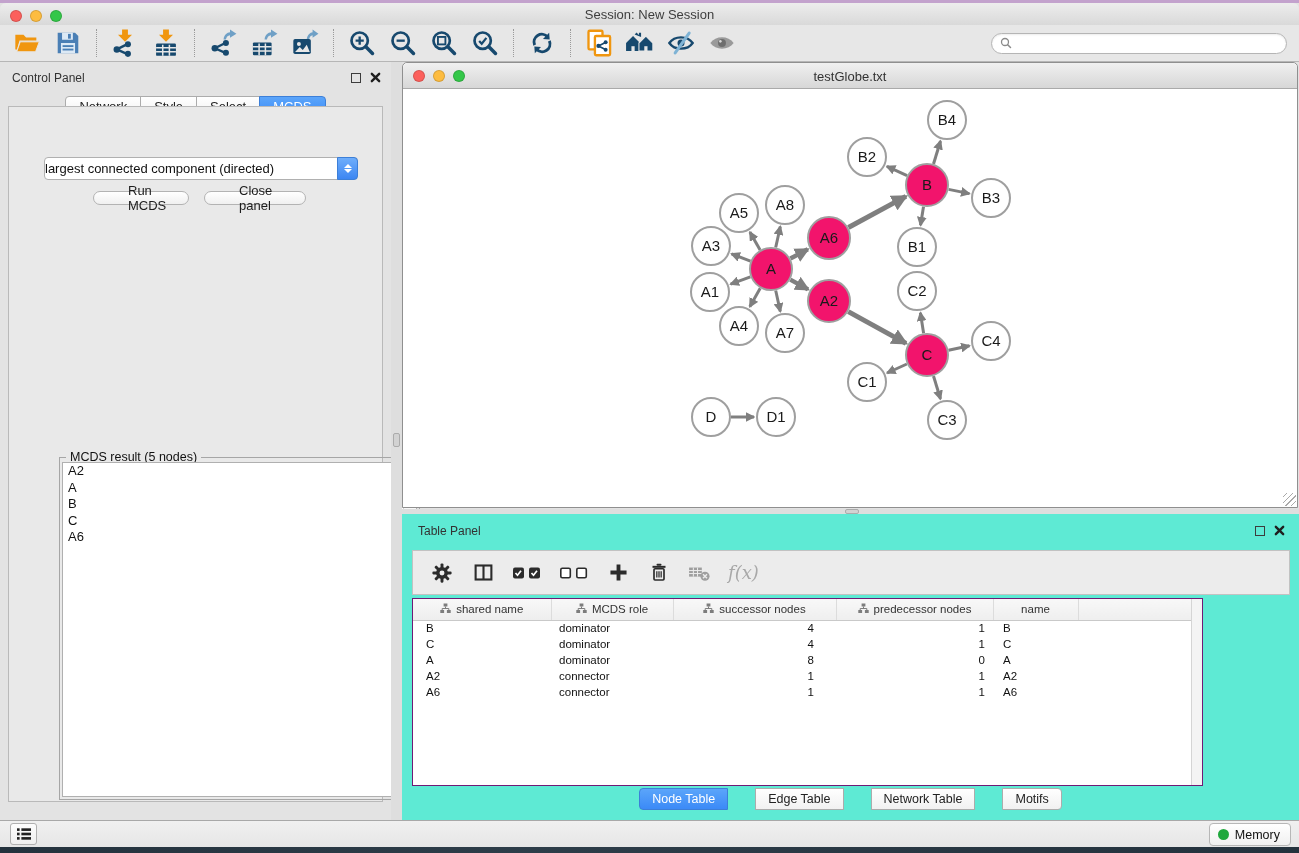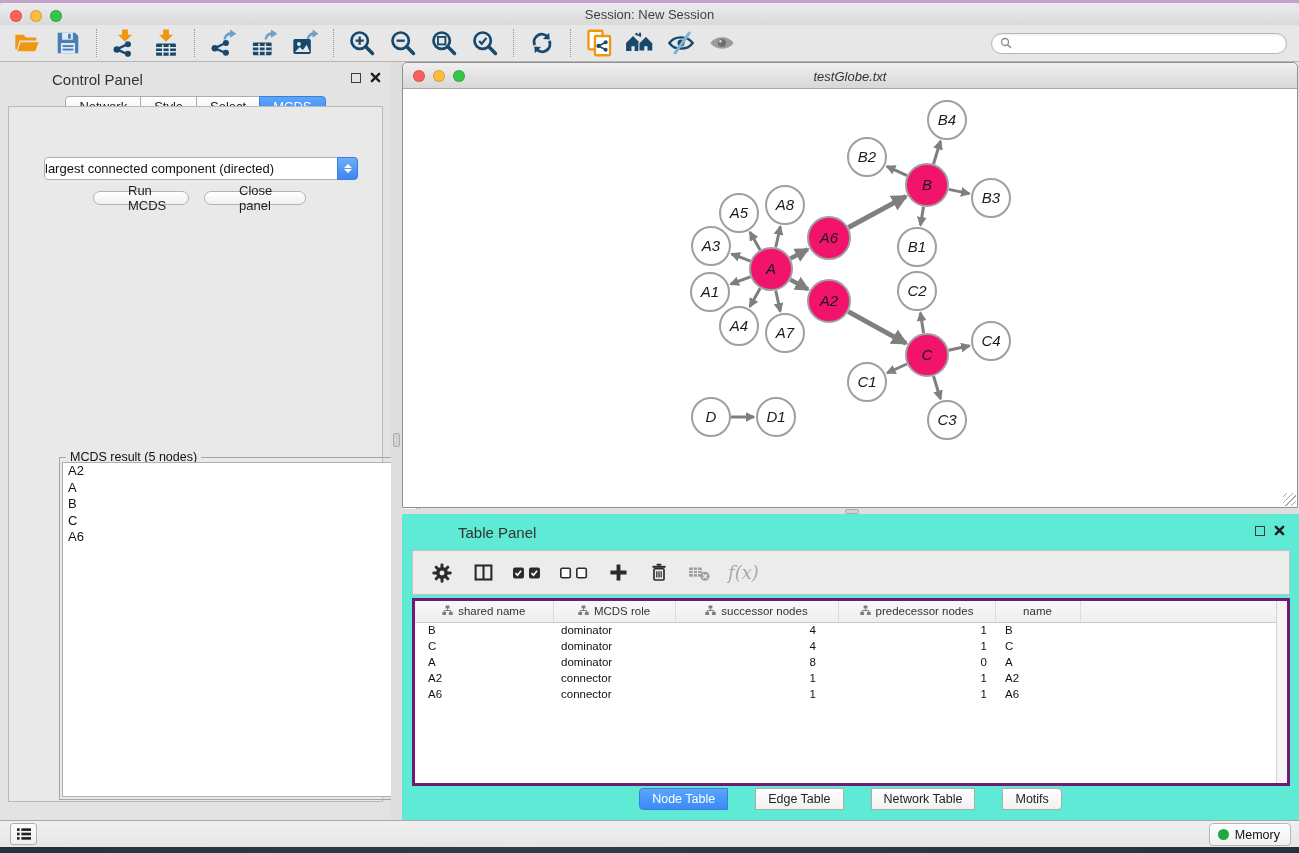--- a/index.html
+++ b/index.html
@@ -34,21 +34,21 @@
   .tb-btn { width:34px; height:30px; display:flex; align-items:center; justify-content:center; flex:0 0 auto; }
   .tb-sep { width:0; height:28px; border-left:1px dotted #9a9a9a; margin:0 4px; flex:0 0 auto; }
   .search-field {
     margin-left:auto; margin-right:2px; width:296px; height:21px; background:#fff;
     border:1px solid #b5b5b5; border-radius:11px; display:flex; align-items:center;
     padding:0 8px; gap:5px; box-shadow:inset 0 1px 2px rgba(0,0,0,.08);
   }
   .search-field input { border:none; outline:none; flex:1; font-size:12px; background:transparent; }
   
   .control-panel { position:absolute; left:0; top:62px; width:391px; height:758px; background:#e3e3e3; }
-  .panel-head { position:absolute; left:12px; top:9px; font-size:15px; color:#333;margin-left:40px; }
+  .panel-head { position:absolute; left:12px; top:9px; font-size:12px; color:#333; }
   .panel-icons { position:absolute; right:10px; top:10px; display:flex; gap:9px; align-items:center; }
   .float-ico { width:10px; height:10px; border:1.5px solid #3c3c3c; background:transparent; }
   .cp-tabs { position:absolute; left:0; right:0; top:34px; display:flex; justify-content:center; }
   .seg { display:flex; }
   .seg-btn {
     background:linear-gradient(#ffffff,#f1f1f1); border:1px solid #acacac; margin-left:-1px;
     padding:0 13px; height:21px; line-height:20px; font-size:13px; color:#222; white-space:nowrap;
   }
   .seg-btn:first-child { border-radius:4px 0 0 4px; margin-left:0; }
   .seg-btn:last-child { border-radius:0 4px 4px 0; }
@@ -87,21 +87,21 @@
     position:absolute; left:2px; top:4px; right:2px; bottom:2px; background:#fff;
     border:1px solid #b0b0b0; overflow:hidden;
   }
   .result-scroll { position:absolute; right:0; top:0; bottom:0; width:13px; background:#f7f7f7; border-left:1px solid #d2d2d2; }
   .result-item { font-size:13px; line-height:16.5px; padding-left:5px; color:#111; }
   
   .v-splitter { position:absolute; left:391px; top:62px; width:11px; height:758px; background:#dedede; }
   .grip-v { position:absolute; left:2px; top:371px; width:7px; height:14px; background:#d2d2d2; border:1px solid #ababab; border-radius:2px; }
   .net-window {
     position:absolute; left:402px; top:62px; width:896px; height:446px;
-    background:#fff; border:1px solid #8f8f8f; border-radius:5px 5px 0 0;font-style:italic;
+    background:#fff; border:1px solid #8f8f8f; border-radius:5px 5px 0 0;
   }
   .net-titlebar {
     position:absolute; left:0; top:0; right:0; height:26px;
     background:linear-gradient(#f0f0f0,#d7d7d7); border-bottom:1px solid #aaa;
     border-radius:5px 5px 0 0;
   }
   .net-titlebar .traffic { top:7px; }
   .net-title { position:absolute; left:0; right:0; top:6px; text-align:center; font-size:13px; color:#333; }
   .net-canvas { position:absolute; left:0; top:26px; width:894px; height:418px; background:#fff; overflow:hidden; }
   .net-canvas svg { font-family:"Liberation Sans", sans-serif; }
@@ -113,22 +113,22 @@
   .grip-h { position:absolute; left:443px; top:0; width:14px; height:5px; background:#d2d2d2; border:1px solid #ababab; border-radius:2px; }
   
   .table-panel { position:absolute; left:402px; top:514px; width:897px; height:306px; background:#5eead4; }
   .tp-toolbar {
     position:absolute; left:10px; top:36px; width:878px; height:45px;
     background:#ececec; border:1px solid #c2c2c2; display:flex; align-items:center; padding-left:16px; gap:15px;
   }
   .tp-ico { width:26px; height:26px; display:flex; align-items:center; justify-content:center; }
   .fx-label { font-family:"DejaVu Serif", serif; font-style:italic; font-size:18px; color:#a8a8a8; }
   .table-wrap {
-    position:absolute; left:10px; top:84px; width:878px; height:188px;
-    background:#fff; border:3px solid #701a75; overflow:hidden;
+    position:absolute; left:10px; top:84px; width:791px; height:188px;
+    background:#fff; border:1px solid #701a75; overflow:hidden;
   }
   table.node-table { border-collapse:collapse; table-layout:fixed; width:100%; }
   table.node-table th {
     height:21px; background:linear-gradient(#f8f8f8,#eeeeee); border-bottom:1px solid #c9c9c9;
     border-right:1px solid #dcdcdc; font-size:11.5px; font-weight:normal; color:#333;
     text-align:center; vertical-align:middle; white-space:nowrap; overflow:hidden;
   }
   table.node-table th .th-inner { display:inline-flex; align-items:center; gap:5px; }
   table.node-table td {
     height:16px; font-size:11.5px; color:#111; white-space:nowrap; overflow:hidden; vertical-align:middle;

